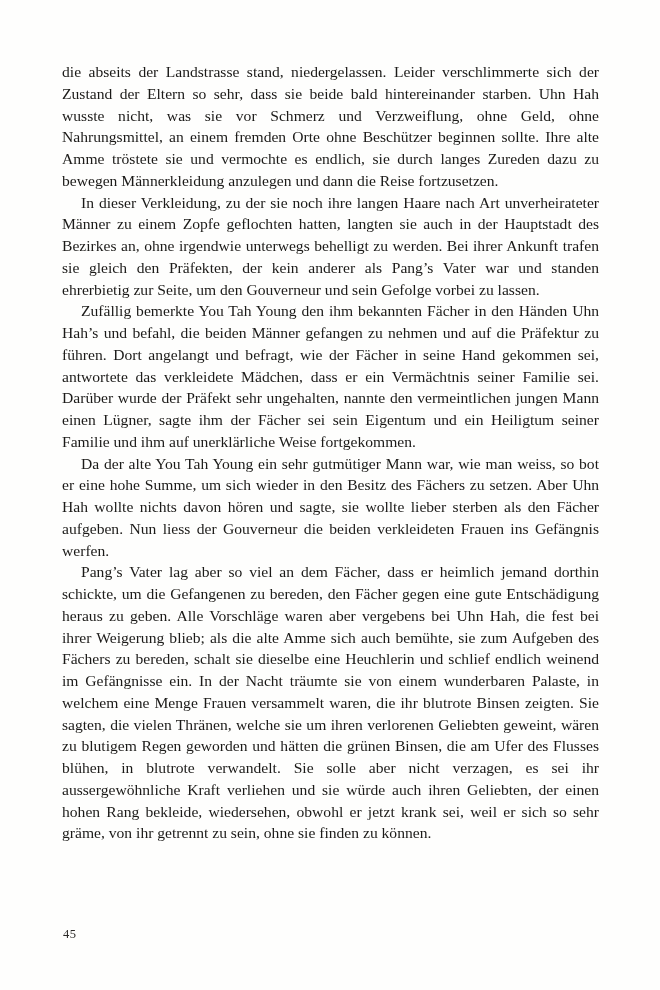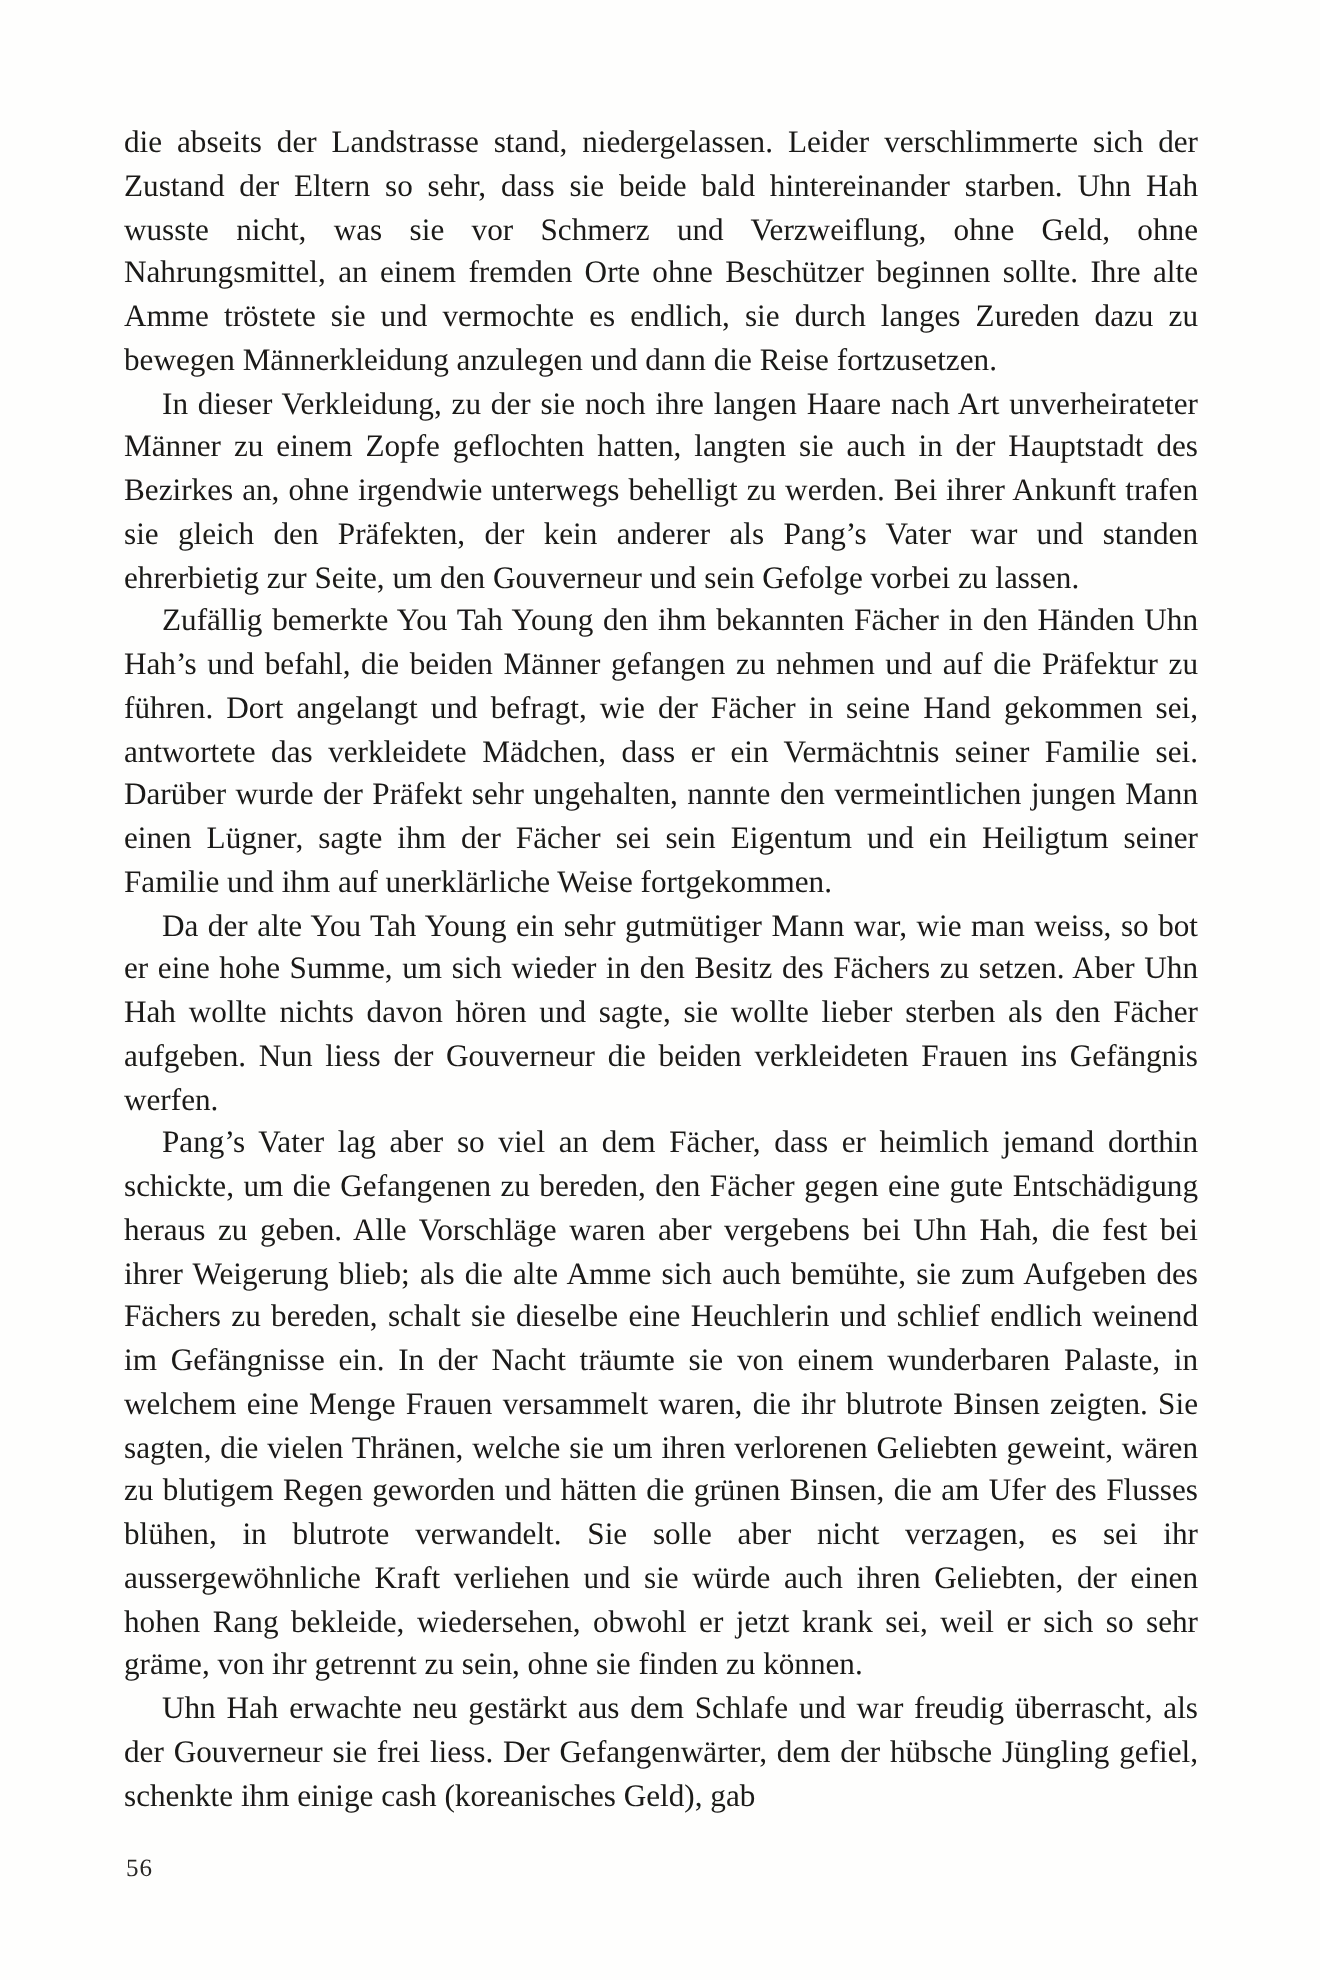--- a/index.html
+++ b/index.html
@@ -52,16 +52,15 @@
 <body>
 
 <div class="page">
   <div class="text-block">
 
   <p class="para">die abseits der Landstrasse stand, niedergelassen. Leider verschlimmerte sich der Zustand der Eltern so sehr, dass sie beide bald hintereinander starben. Uhn Hah wusste nicht, was sie vor Schmerz und Verzweiflung, ohne Geld, ohne Nahrungsmittel, an einem fremden Orte ohne Beschützer beginnen sollte. Ihre alte Amme tröstete sie und vermochte es endlich, sie durch langes Zureden dazu zu bewegen Männerkleidung anzulegen und dann die Reise fortzusetzen.</p>
       <p class="para indent">In dieser Verkleidung, zu der sie noch ihre langen Haare nach Art unverheirateter Männer zu einem Zopfe geflochten hatten, langten sie auch in der Hauptstadt des Bezirkes an, ohne irgendwie unterwegs behelligt zu werden. Bei ihrer Ankunft trafen sie gleich den Präfekten, der kein anderer als Pang’s Vater war und standen ehrerbietig zur Seite, um den Gouverneur und sein Gefolge vorbei zu lassen.</p>
       <p class="para indent">Zufällig bemerkte You Tah Young den ihm bekannten Fächer in den Händen Uhn Hah’s und befahl, die beiden Männer gefangen zu nehmen und auf die Präfektur zu führen. Dort angelangt und befragt, wie der Fächer in seine Hand gekommen sei, antwortete das verkleidete Mädchen, dass er ein Vermächtnis seiner Familie sei. Darüber wurde der Präfekt sehr ungehalten, nannte den vermeintlichen jungen Mann einen Lügner, sagte ihm der Fächer sei sein Eigentum und ein Heiligtum seiner Familie und ihm auf unerklärliche Weise fortgekommen.</p>
       <p class="para indent">Da der alte You Tah Young ein sehr gutmütiger Mann war, wie man weiss, so bot er eine hohe Summe, um sich wieder in den Besitz des Fächers zu setzen. Aber Uhn Hah wollte nichts davon hören und sagte, sie wollte lieber sterben als den Fächer aufgeben. Nun liess der Gouverneur die beiden verkleideten Frauen ins Gefängnis werfen.</p>
       <p class="para indent">Pang’s Vater lag aber so viel an dem Fächer, dass er heimlich jemand dorthin schickte, um die Gefangenen zu bereden, den Fächer gegen eine gute Entschädigung heraus zu geben. Alle Vorschläge waren aber vergebens bei Uhn Hah, die fest bei ihrer Weigerung blieb; als die alte Amme sich auch bemühte, sie zum Aufgeben des Fächers zu bereden, schalt sie dieselbe eine Heuchlerin und schlief endlich weinend im Gefängnisse ein. In der Nacht träumte sie von einem wunderbaren Palaste, in welchem eine Menge Frauen versammelt waren, die ihr blutrote Binsen zeigten. Sie sagten, die vielen Thränen, welche sie um ihren verlorenen Geliebten geweint, wären zu blutigem Regen geworden und hätten die grünen Binsen, die am Ufer des Flusses blühen, in blutrote verwandelt. Sie solle aber nicht verzagen, es sei ihr aussergewöhnliche Kraft verliehen und sie würde auch ihren Geliebten, der einen hohen Rang bekleide, wiedersehen, obwohl er jetzt krank sei, weil er sich so sehr gräme, von ihr getrennt zu sein, ohne sie finden zu können.</p>
-      <p class="para indent">Uhn Hah erwachte neu gestärkt aus dem Schlafe und war freudig überrascht, als der Gouverneur sie frei liess. Der Gefangenwärter, dem der hübsche Jüngling gefiel, schenkte ihm einige cash (koreanisches Geld), gab</p>
     </div>
-  <div class="page-number">56</div>
+  <div class="page-number">45</div>
 </div>
 
 </body></html>

